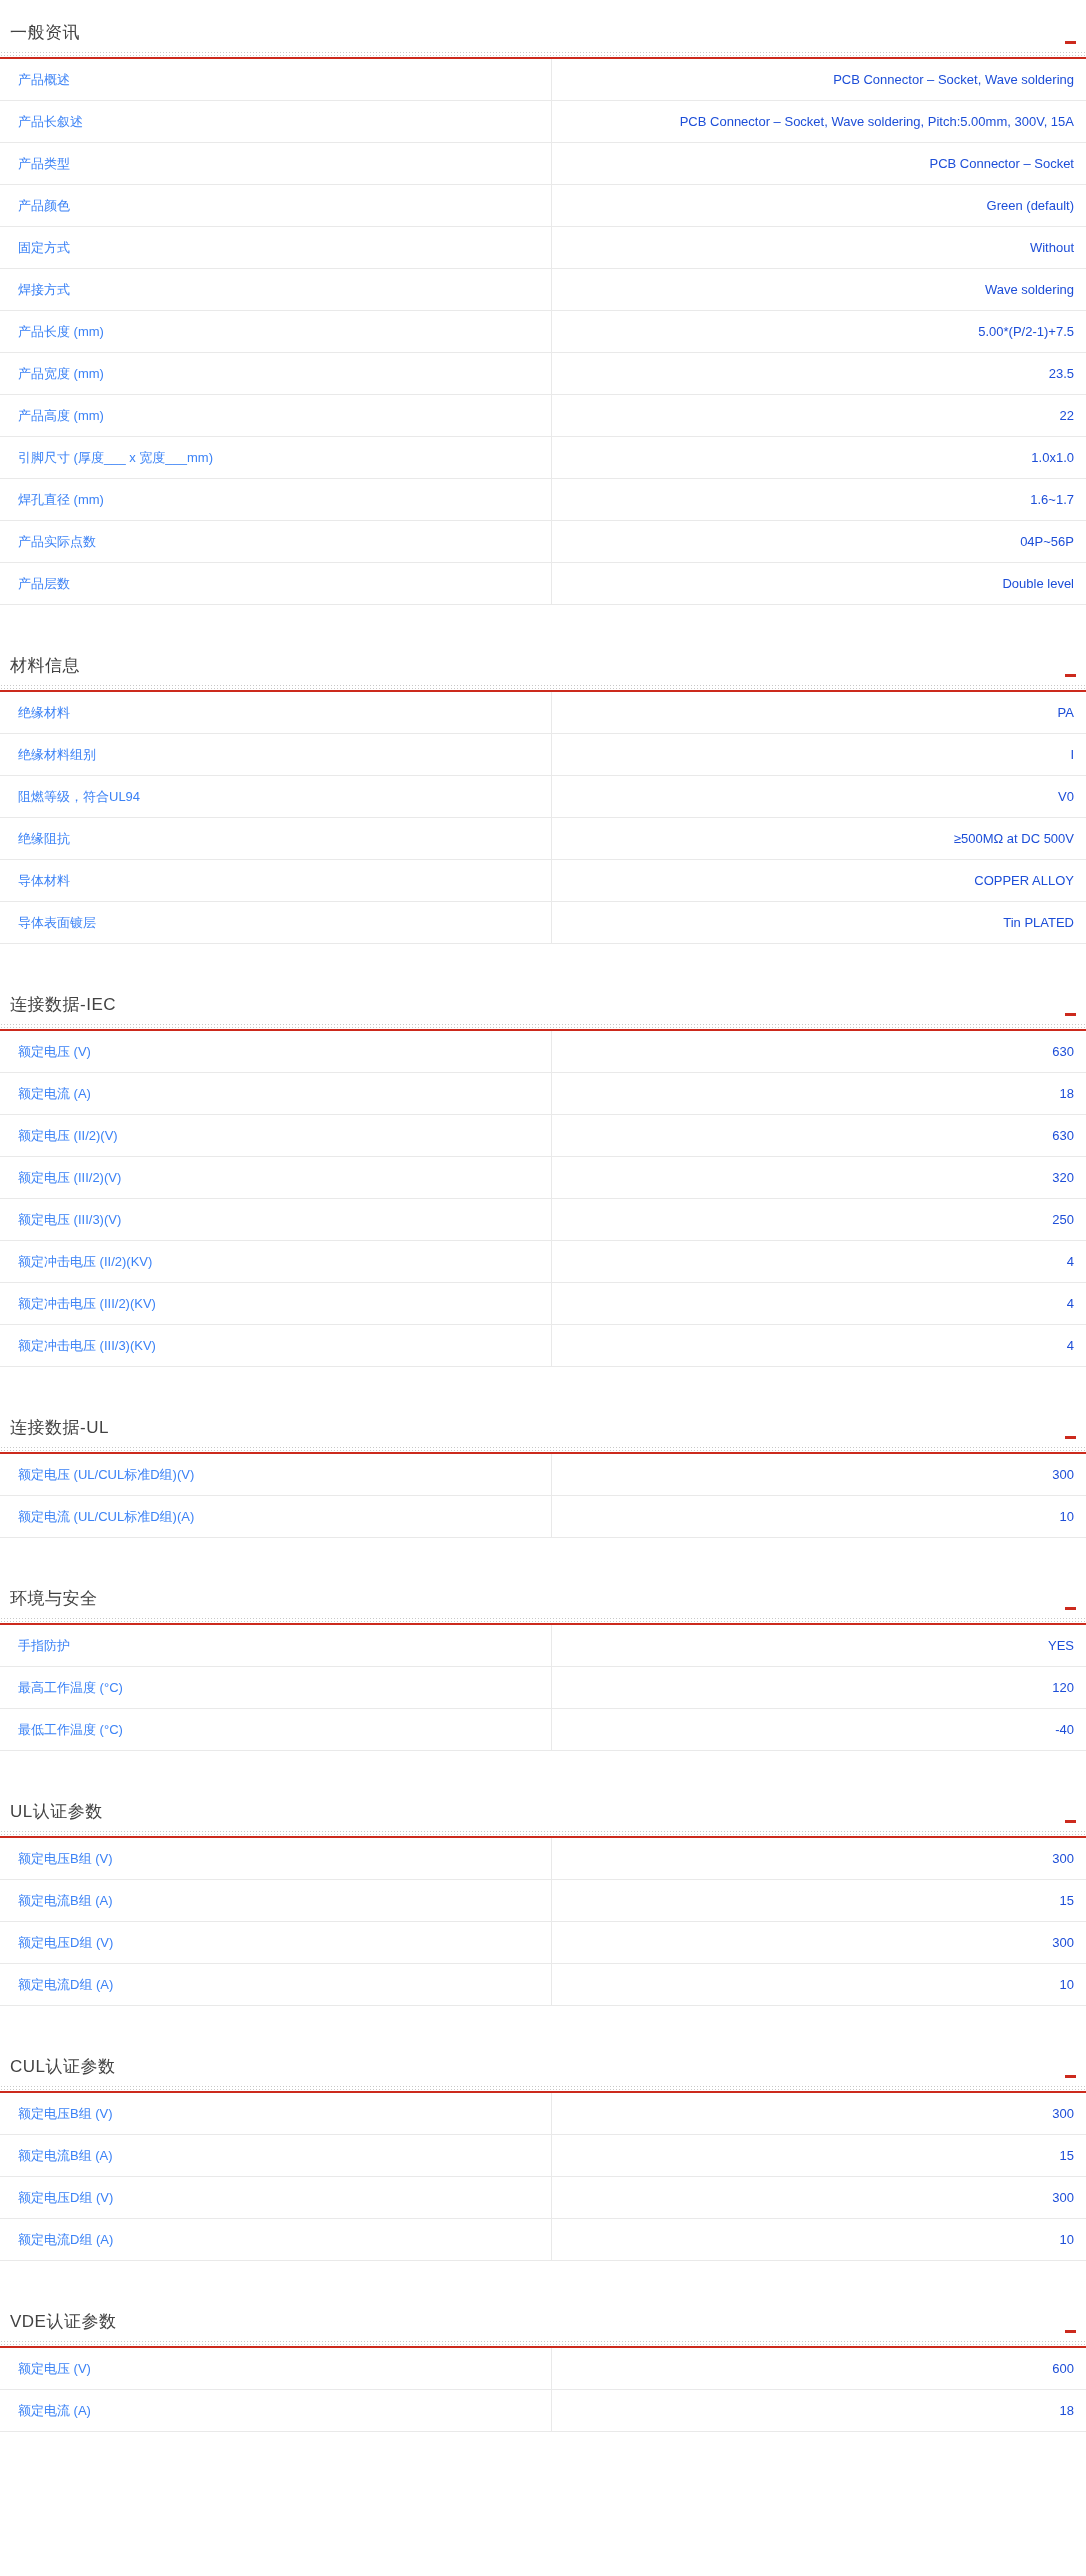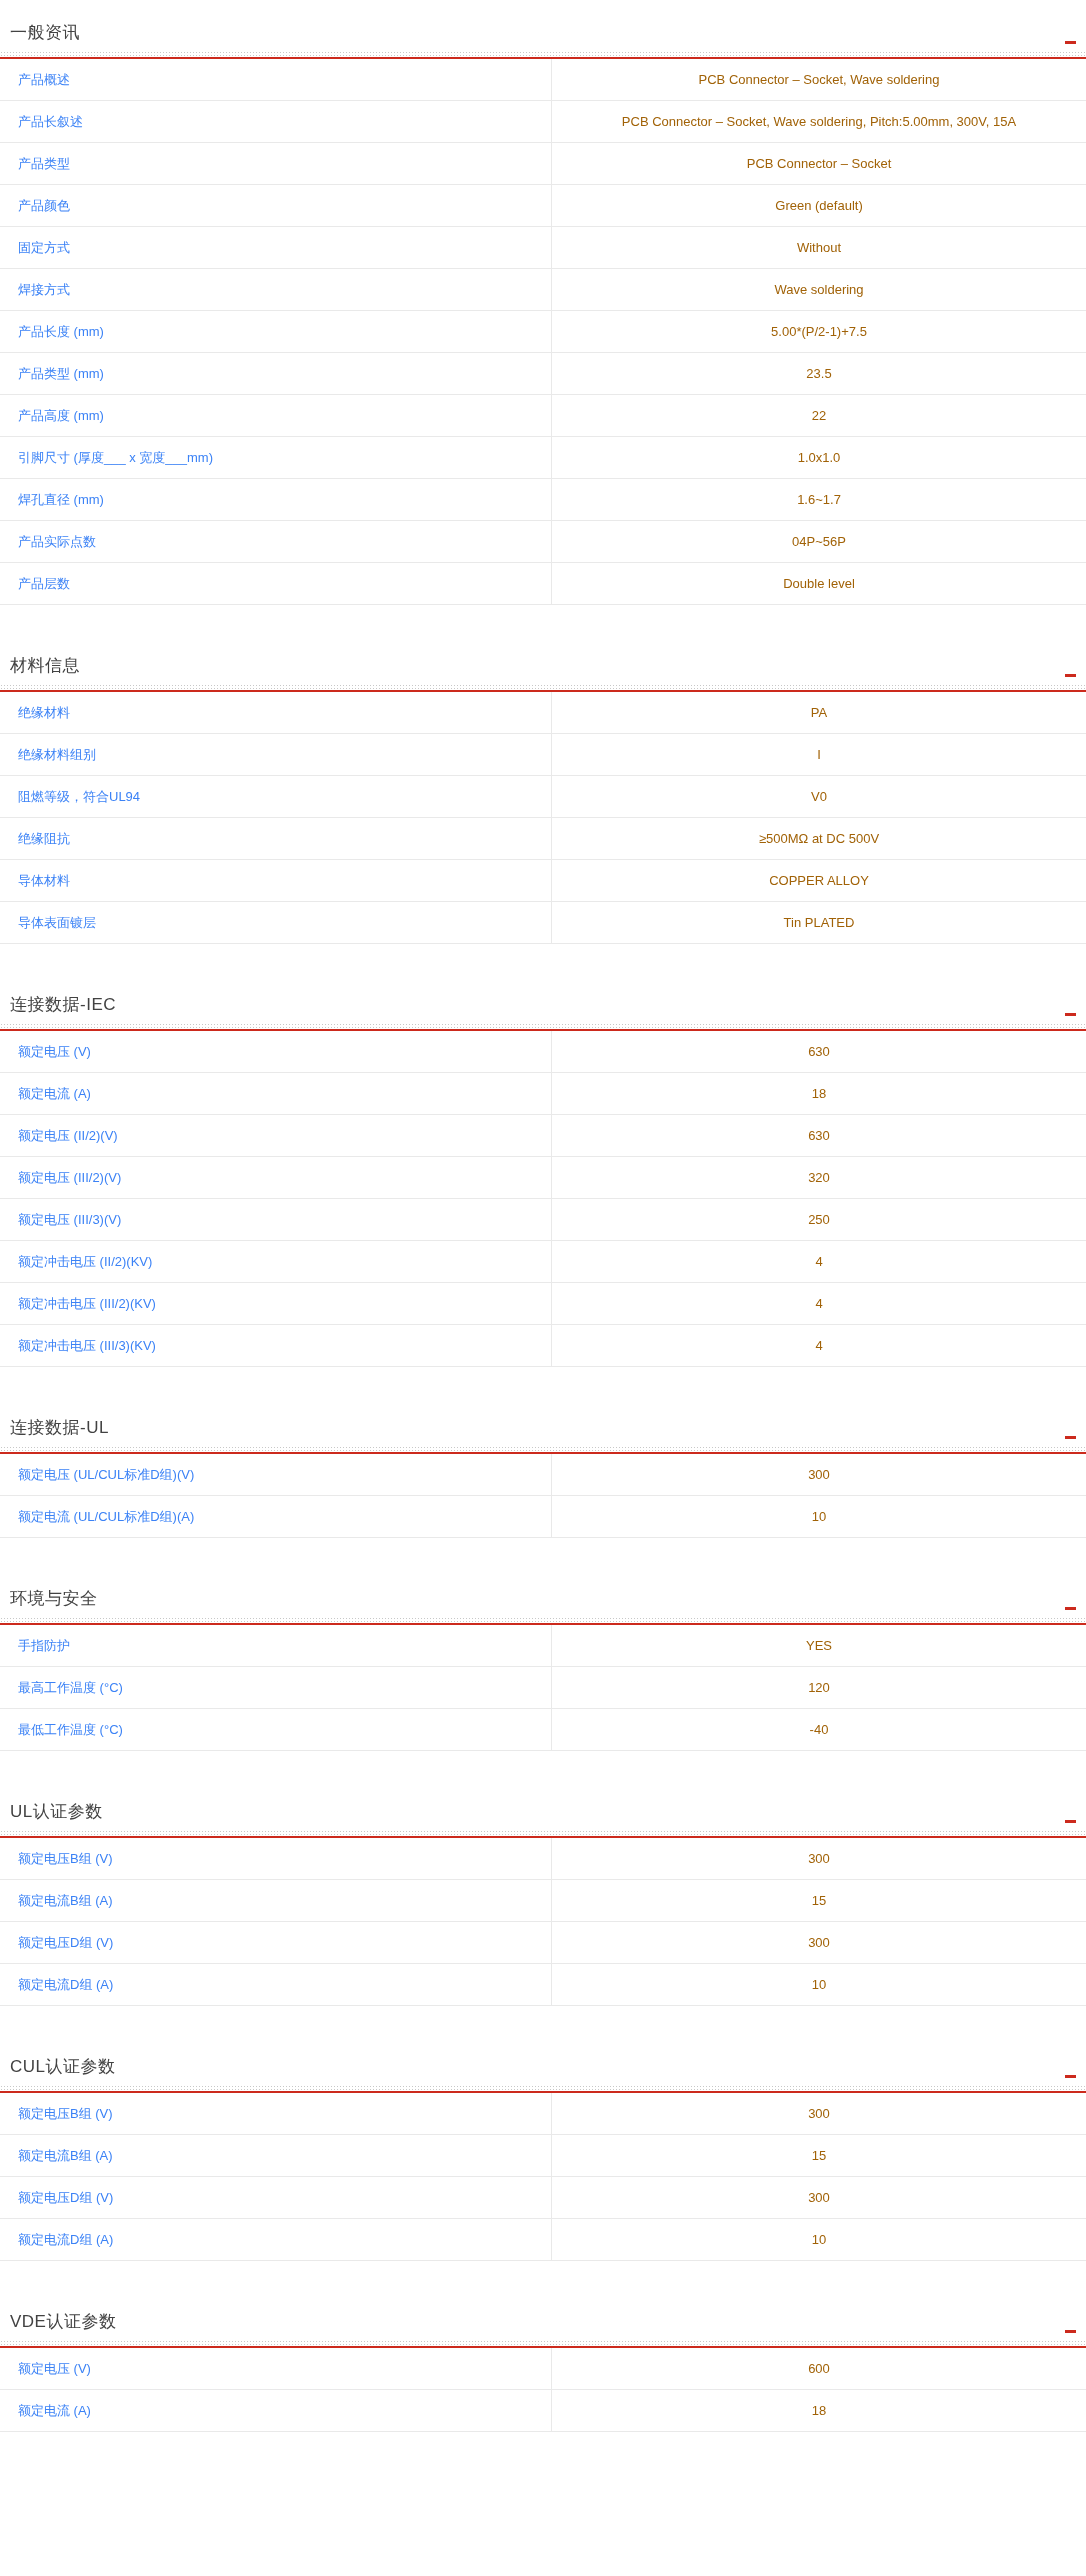--- a/index.html
+++ b/index.html
@@ -62,22 +62,22 @@
     white-space: nowrap;
   }
   td.label-cell {
     width: 523px;
     padding: 0 10px 0 18px;
     color: #3b82f6;
     border-right: 1px solid #e9e9e9;
   }
   td.value-cell {
     padding: 0 12px;
-    color: #a16207;
-    text-align: center;
+    color: #1d4ed8;
+    text-align: right;
   }
 </style>
 </head>
 <body>
 
 <div id="sections-root">
   <section class="spec-section">
     <div class="section-header">
       <h2 class="section-title">一般资讯</h2>
       <span class="collapse-dash"></span>
@@ -107,21 +107,21 @@
           </tr>
           <tr>
             <td class="label-cell">焊接方式</td>
             <td class="value-cell">Wave soldering</td>
           </tr>
           <tr>
             <td class="label-cell">产品长度 (mm)</td>
             <td class="value-cell">5.00*(P/2-1)+7.5</td>
           </tr>
           <tr>
-            <td class="label-cell">产品类型 (mm)</td>
+            <td class="label-cell">产品宽度 (mm)</td>
             <td class="value-cell">23.5</td>
           </tr>
           <tr>
             <td class="label-cell">产品高度 (mm)</td>
             <td class="value-cell">22</td>
           </tr>
           <tr>
             <td class="label-cell">引脚尺寸 (厚度___ x 宽度___mm)</td>
             <td class="value-cell">1.0x1.0</td>
           </tr>

